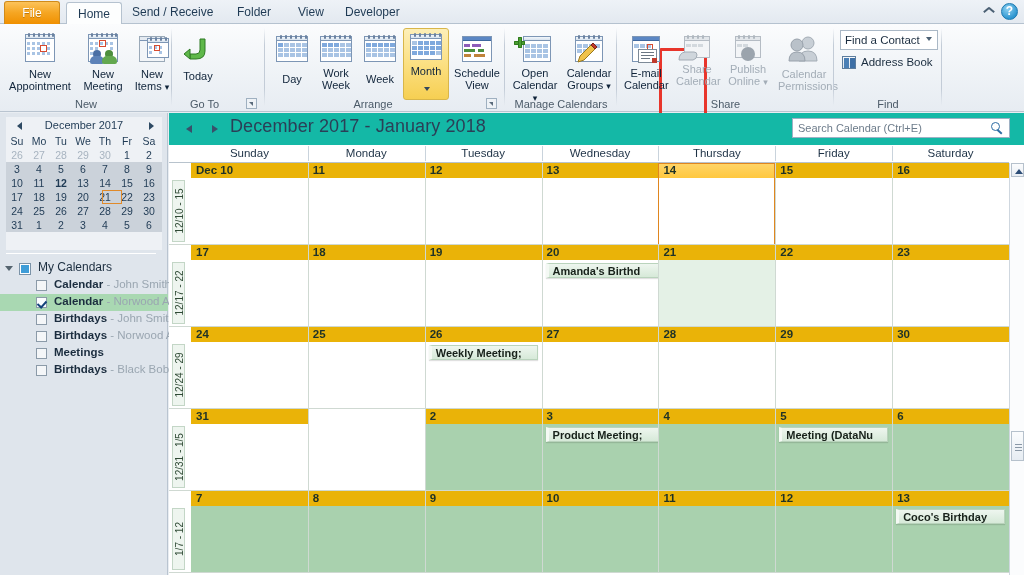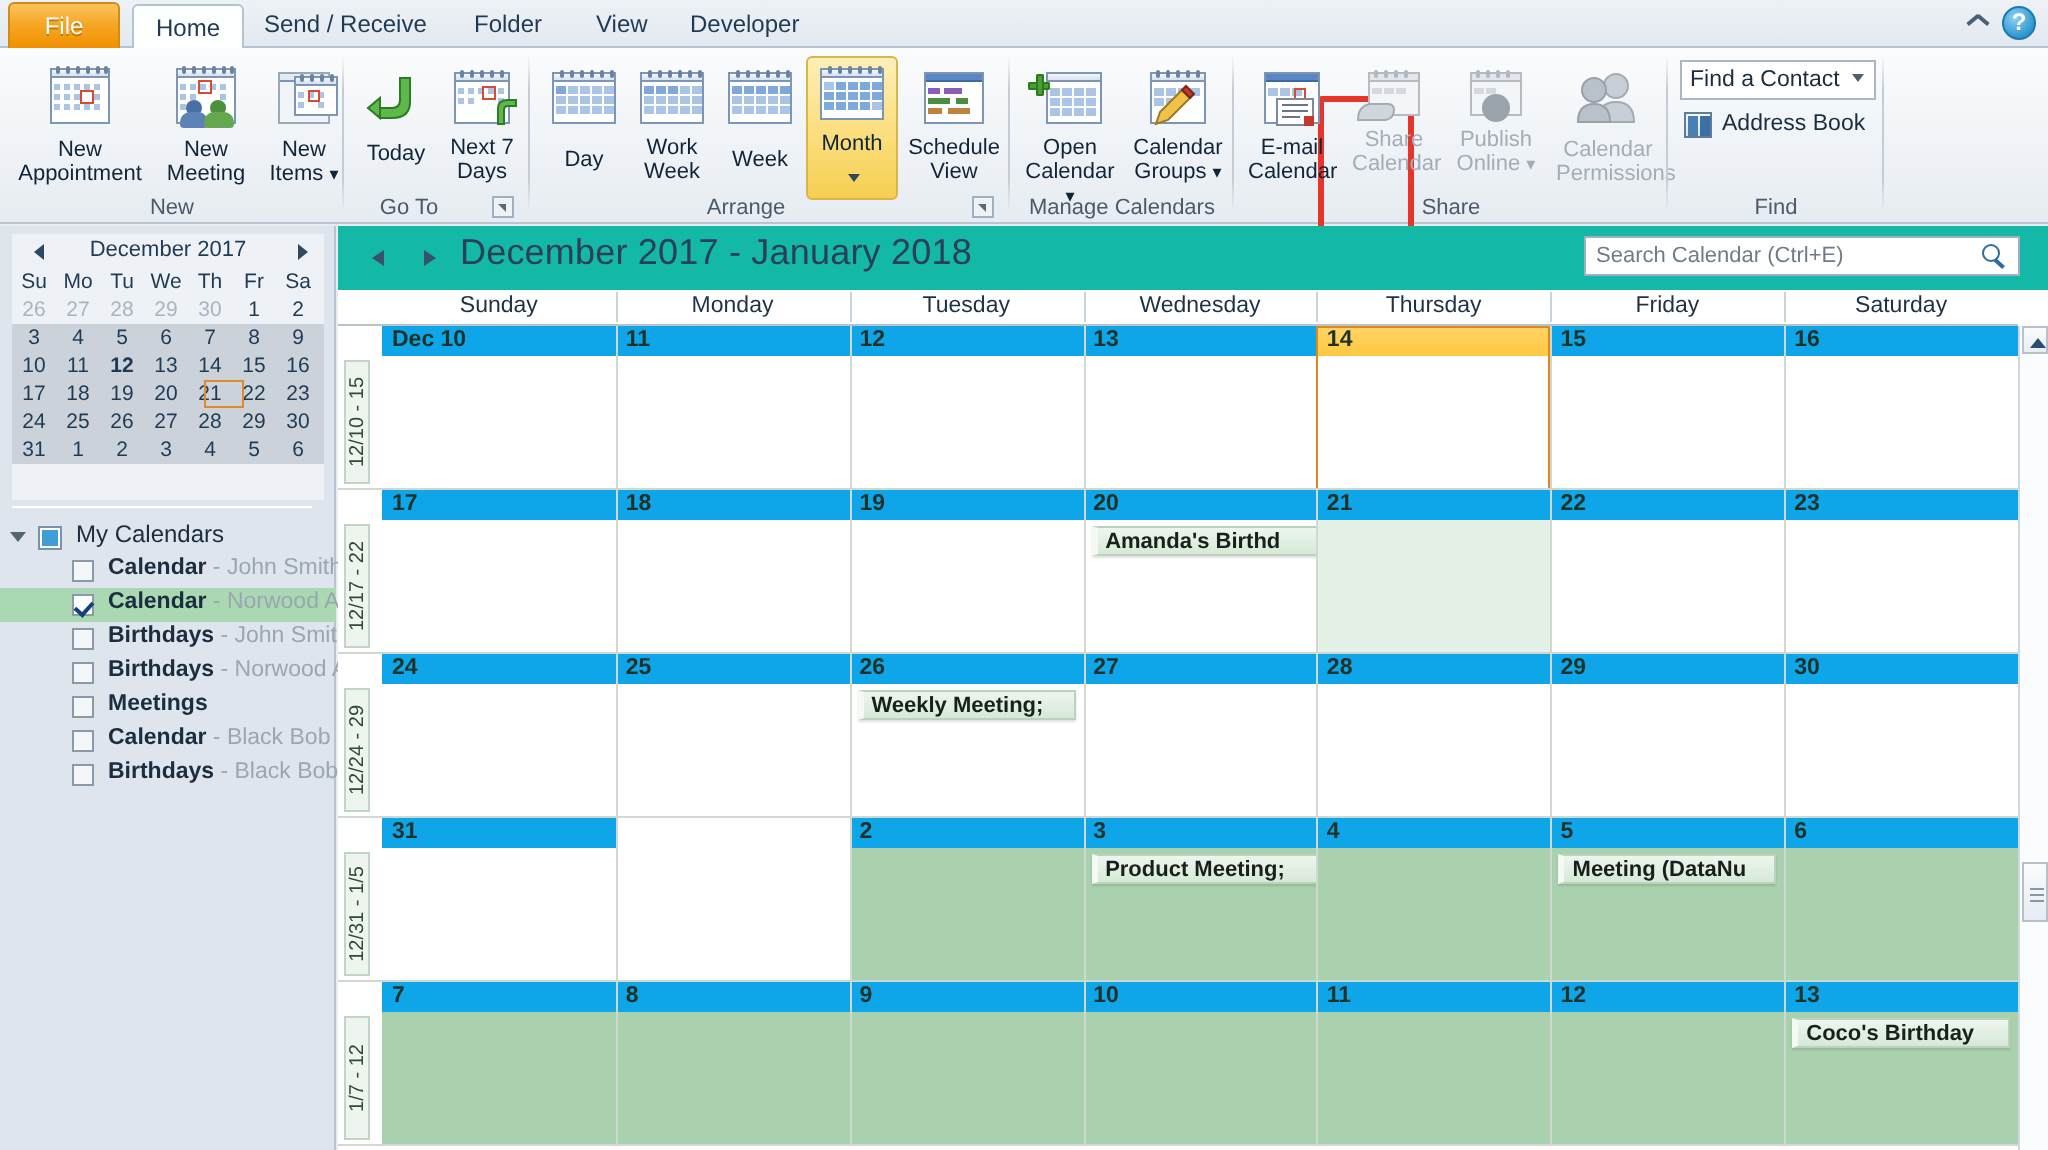--- a/index.html
+++ b/index.html
@@ -202,21 +202,21 @@
     background:#eef5ef; border:1px solid #c3d6c6;
     font-size:10px; color:#2f4a35; text-align:center;
   }
   .wklabel span {
     display:block; white-space:nowrap;
     transform:rotate(-90deg); transform-origin:center center;
   }
   .daycell { position:absolute; top:0; }
   .dayhdr {
     position:absolute; left:0; top:0; right:0; height:15px;
-    background:#0ea5e9; font-size:11.5px; font-weight:bold; color:#1f3227;
+    background:#eab308; font-size:11.5px; font-weight:bold; color:#1f3227;
     padding-left:5px; line-height:15px;
   }
   .dayhdr.today { background:linear-gradient(180deg,#ffd569 0%,#ffc83f 100%); }
   .daybody { position:absolute; left:0; top:15px; right:0; bottom:0; background:#fff; }
   .daybody.offmonth { background:#a9d1ae; }
   .daybody.selected { background:#e4f1e6; }
   .vline { position:absolute; top:0; width:1px; background:#fff; }
   .hline { position:absolute; left:0; width:840px; height:1px; background:#cfd9d2; }
   .todaybox { position:absolute; border:1px solid #e0861f; pointer-events:none; }
 
@@ -382,47 +382,20 @@
       <div class="gsep"></div>
     </div>
 
     <div class="rgroup" style="left:172px; width:93px;">
       <div class="btn" style="left:6px; top:4px; width:40px; height:68px;">
         <svg width="30" height="30" viewBox="0 0 30 30" style="margin-top:6px;">
           <path d="M22 4 L22 16 Q22 24 13 24 L7 24 L7 19 L13 19 Q17 19 17 15 L17 4 Z" fill="#5fb84a" stroke="#2f7a24" stroke-width="1"></path>
           <path d="M7 24 L7 14 L1 19 Z" fill="#5fb84a" stroke="#2f7a24" stroke-width="1"></path>
         </svg>
         <span class="lbl" style="margin-top:3px;">Today</span>
-      </div>
-      <div class="btn" style="left:48px; top:4px; width:42px; height:68px;">
-        <span class="calicn" style="width:28px;height:26px;margin-top:7px;">
-          <span class="top"></span>
-          <span class="rings">
-              <i style="left:1px"></i>
-              <i style="left:6px"></i>
-              <i style="left:11px"></i>
-              <i style="left:16px"></i>
-              <i style="left:21px"></i>
-            </span>
-          <span class="cells">
-            <i style="left:0;top:1px"></i>
-              <i style="left:5px;top:1px"></i>
-              <i style="left:10px;top:1px"></i>
-              <i style="left:15px;top:1px"></i>
-              <i style="left:20px;top:1px"></i>
-            <i style="left:0;top:6px"></i>
-              <i style="left:5px;top:6px"></i>
-              <i style="left:20px;top:6px"></i>
-          </span>
-          <span class="redsq" style="left:13px;top:6px;"></span>
-        </span>
-        <svg width="14" height="14" viewBox="0 0 14 14" style="position:absolute;left:25px;top:20px;">
-          <path d="M3 13 L3 5 Q3 1 8 1 L12 1 L12 4 L8 4 Q6 4 6 6 L6 13 Z" fill="#5fb84a" stroke="#2f7a24"></path>
-        </svg>
-        <span class="lbl" style="margin-top:3px;">Next 7<br>Days</span>
       </div>
       <div class="glabel" style="left:-14px;">Go To</div>
       <div class="gdlg" style="right:8px;"></div>
       <div class="gsep"></div>
     </div>
 
     <div class="rgroup" style="left:265px; width:240px;">
       <div class="btn" style="left:6px; top:4px; width:42px; height:68px;">
         <span class="calicn" style="width:32px;height:26px;margin-top:7px;">
           <span class="top"></span>
@@ -817,24 +790,20 @@
         <div class="calrow">
           <span class="cbx"></span>
           <span class="calname">Birthdays<span class="calowner"> - Norwood A</span></span>
         </div>
         <div class="calrow">
           <span class="cbx"></span>
           <span class="calname">Meetings</span>
         </div>
         <div class="calrow">
           <span class="cbx"></span>
-          <span class="calname">Calendar<span class="calowner"> - Black Bob</span></span>
-        </div>
-        <div class="calrow">
-          <span class="cbx"></span>
           <span class="calname">Birthdays<span class="calowner"> - Black Bob</span></span>
         </div>
       </div>
   </div>
 
   <div class="calmain">
 
     <div class="cal-top">
       <div class="navbtn prev"></div>
       <div class="navbtn next"></div>

